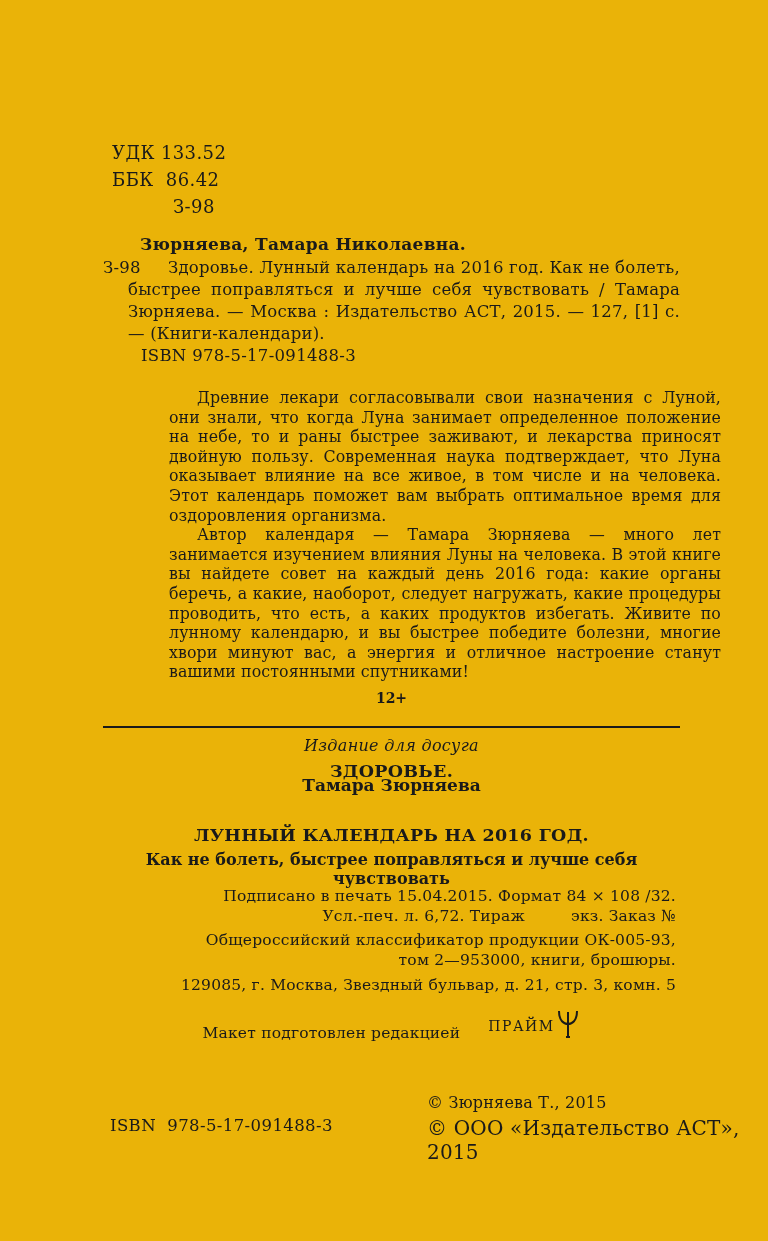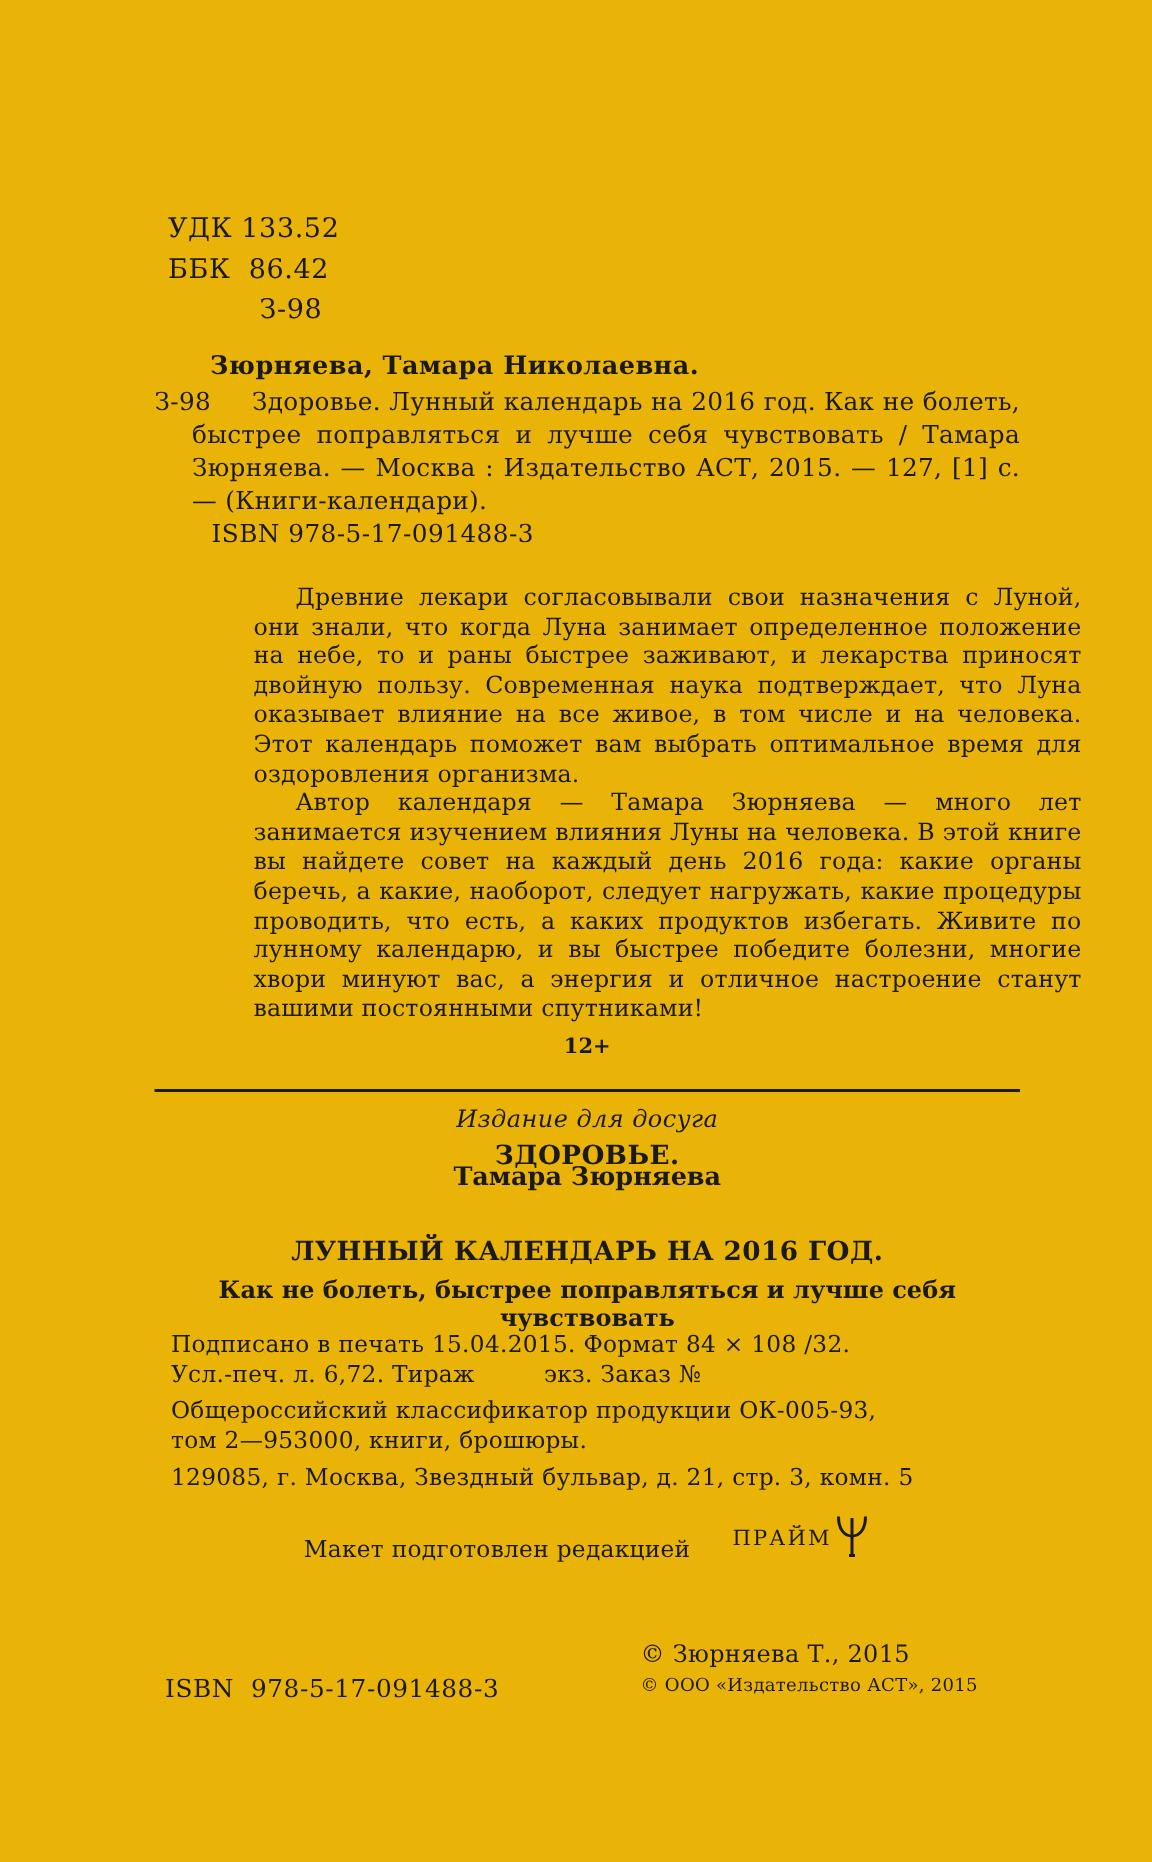--- a/index.html
+++ b/index.html
@@ -81,42 +81,42 @@
   .t2 {
     position: absolute; left: 103px; top: 825px; width: 577px;
     text-align: center; font-weight: bold; font-size: 17.5px; letter-spacing: 0.3px;
   }
   .t3 {
     position: absolute; left: 103px; top: 850px; width: 577px;
     text-align: center; font-weight: bold; font-size: 16px;
   }
 
   .imprint {
-    position: absolute; left: 114px; width: 577px;
-    text-align: left; font-size: 15.5px; line-height: 20px; letter-spacing: 0.2px;
+    position: absolute; left: 99px; width: 577px;
+    text-align: right; font-size: 15.5px; line-height: 20px; letter-spacing: 0.2px;
   }
   .imprint-1 { top: 886px; }
   .imprint-2 { top: 930px; }
   .imprint-3 { top: 975px; line-height: 21px; }
 
   .credit-row {
     position: absolute; left: 103px; top: 1012px; width: 577px;
     display: flex; justify-content: center; align-items: flex-start; gap: 28px;
     font-size: 15.5px; letter-spacing: 0.2px;
   }
   .credit-text { padding-top: 12px; }
   .prime-logo { display: flex; flex-direction: row; align-items: center; }
   .prime-word {
     font-size: 14px; letter-spacing: 1.5px; font-family: "DejaVu Serif", serif;
   }
   .prime-logo svg { display: block; margin-top: -3px; }
 
   .f-copy1 { position: absolute; left: 427px; top: 1093px; font-size: 16px; letter-spacing: 0.2px; }
   .f-isbn  { position: absolute; left: 110px; top: 1116px; font-size: 16.5px; letter-spacing: 0.4px; }
-  .f-copy2 { position: absolute; left: 427px; top: 1116px; font-size: 12px; letter-spacing: 0.2px; }
+  .f-copy2 { position: absolute; left: 427px; top: 1116px; font-size: 20px; letter-spacing: 0.2px; }
 </style>
 </head>
 <body>
 
 <div class="page">
 
   <div class="udc-block">
     <div>УДК 133.52</div>
     <div>ББК&nbsp;&nbsp;86.42</div>
     <div class="code-line">З-98</div>

